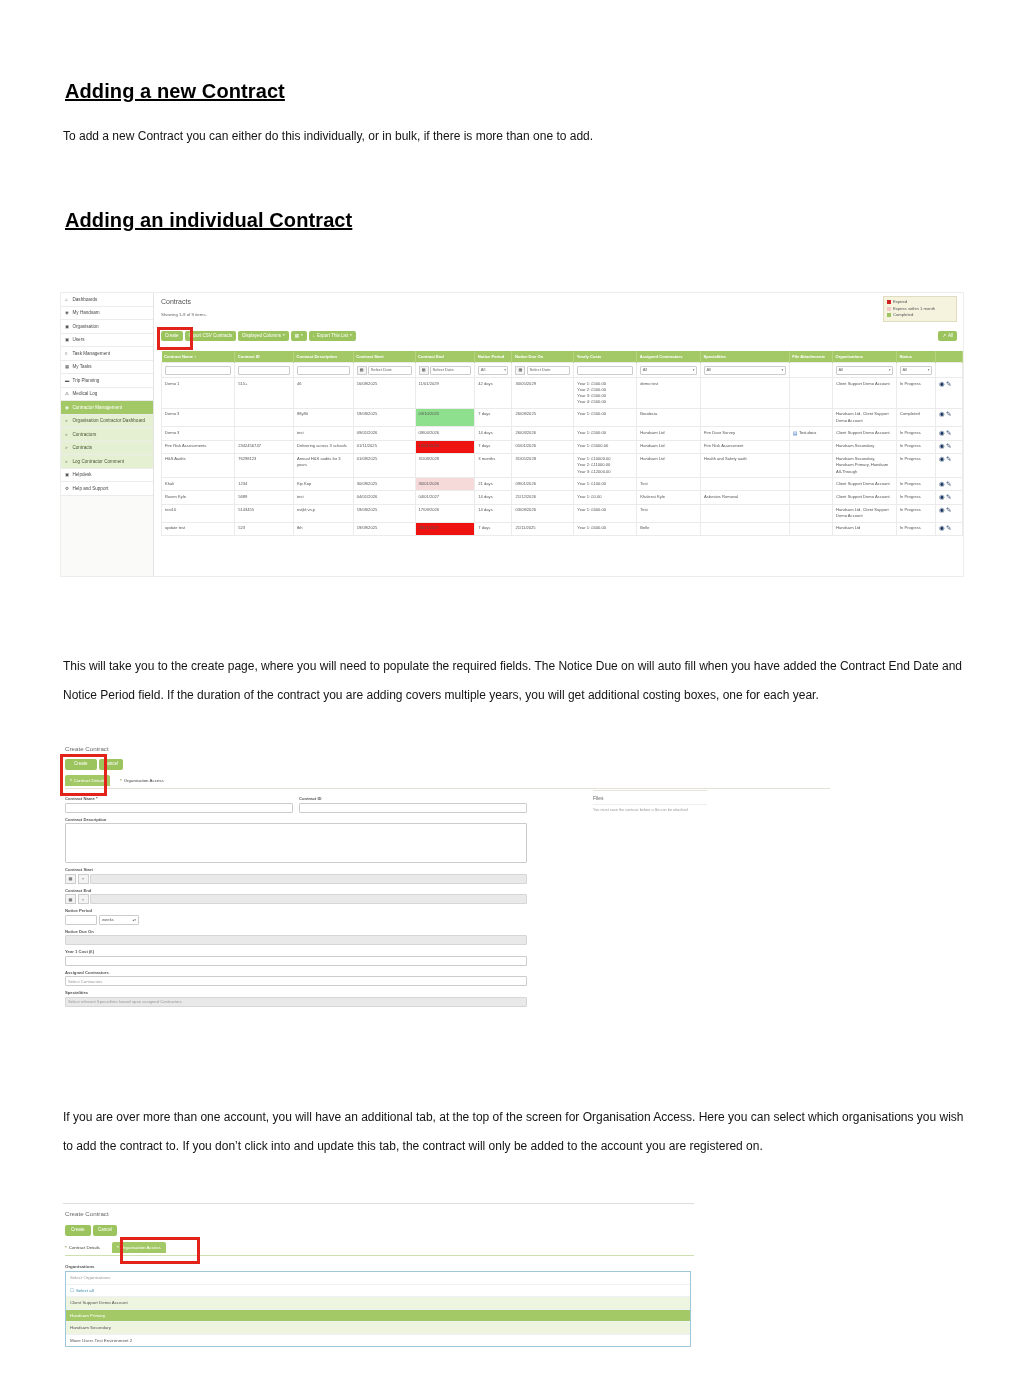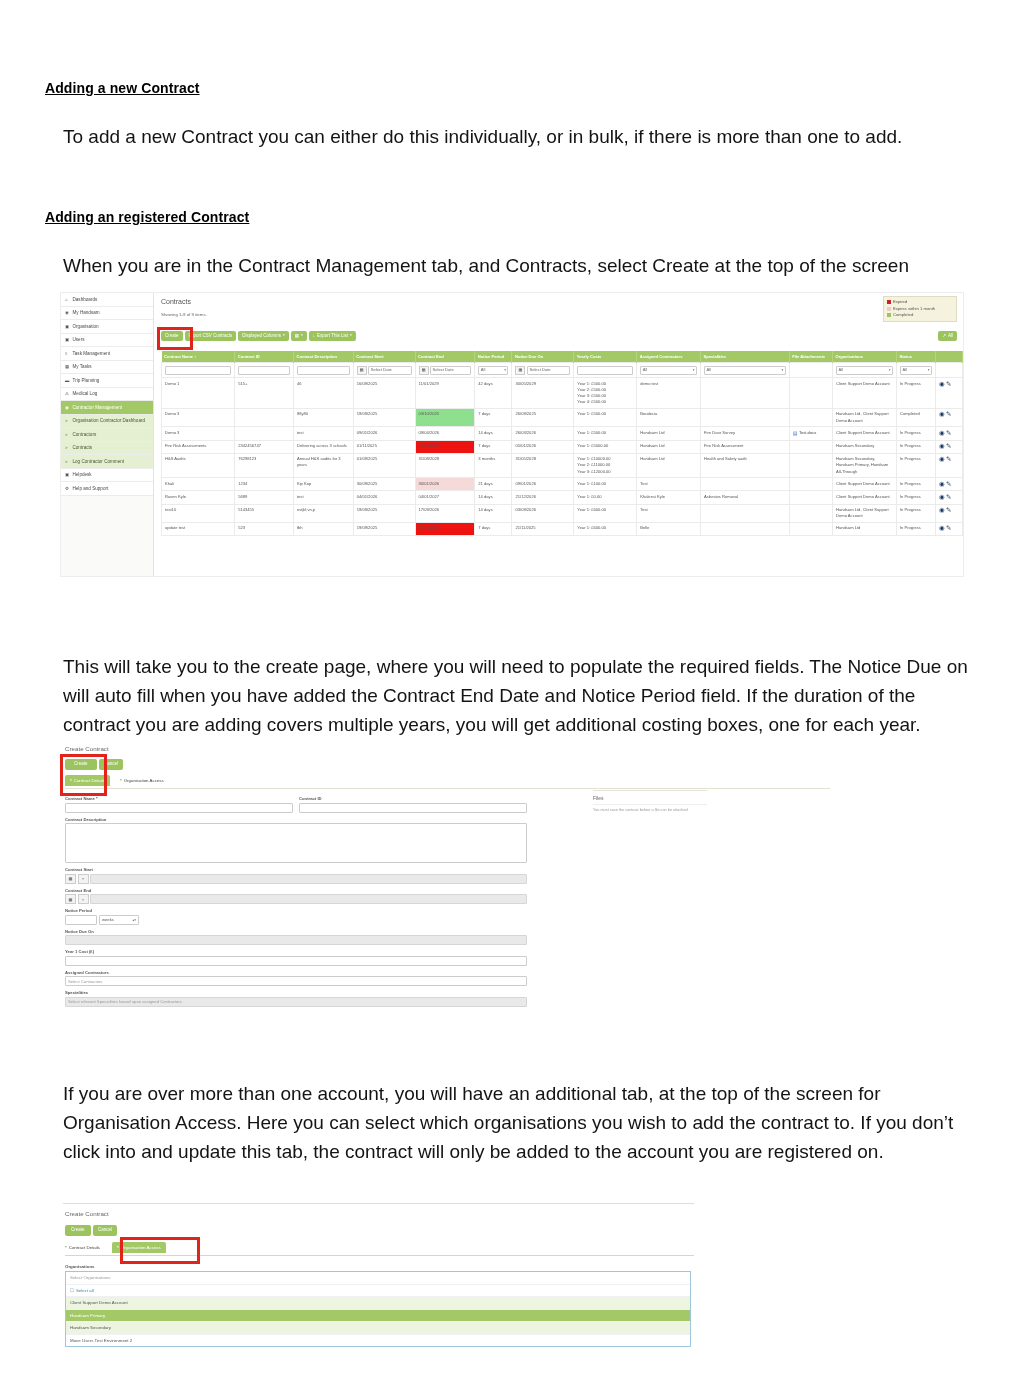--- a/index.html
+++ b/index.html
@@ -1,21 +1,21 @@
 <!DOCTYPE html>
 <html><head>
 <meta charset="utf-8">
 <style>
   html,body{margin:0;padding:0;background:#fff;}
   .page{position:relative;width:1024px;height:1393px;background:#fff;overflow:hidden;
         font-family:"Liberation Sans",sans-serif;color:#111;}
   
-  .doc-h{position:absolute;left:45px;font-size:14px;font-weight:bold;color:#000;
+  .doc-h{position:absolute;left:65px;font-size:20px;font-weight:bold;color:#000;
          text-decoration:underline;letter-spacing:.1px;}
-  .doc-p{position:absolute;left:63px;width:905px;font-size:19px;line-height:29px;color:#141414;}
+  .doc-p{position:absolute;left:63px;width:905px;font-size:12px;line-height:29px;color:#141414;}
   
   .btn-g{background:#9cc45e;color:#fff;border-radius:2px;padding:2.5px 4px;font-size:4.5px;
          line-height:1;display:inline-flex;align-items:center;gap:2px;white-space:nowrap;}
   .redbox{position:absolute;border:3px solid #e2231a;z-index:5;pointer-events:none;}
   .caret{font-size:3.5px;color:#777;}
   
   #shot1{position:absolute;left:60px;top:292px;width:902px;height:283px;background:#fff;
          border:1px solid #ededed;font-size:4.5px;color:#444;}
   .s1-sidebar{position:absolute;left:0;top:0;width:92px;height:100%;background:#fafaf8;
               border-right:1px solid #e3e3e3;}
@@ -97,24 +97,23 @@
   .s3-row.selected{background:#a3c966;color:#fff;}
   .s3-row:last-child{border-bottom:none;}
 </style>
 </head>
 <body>
 
 <div class="page">
 
   <div class="doc-h" style="top:80px">Adding a new Contract</div>
   <div class="doc-p" style="top:122px">To add a new Contract you can either do this individually, or in bulk, if there is more than one to add.</div>
-  <div class="doc-h" style="top:209px">Adding an registered Contract</div>
-  <div class="doc-p" style="top:251px">When you are in the Contract Management tab, and Contracts, select Create at the top of the screen</div>
+  <div class="doc-h" style="top:209px">Adding an individual Contract</div>
   <div class="doc-p" style="top:652px">This will take you to the create page, where you will need to populate the required fields. The Notice Due on will auto fill when you have added the Contract End Date and Notice Period field. If the duration of the contract you are adding covers multiple years, you will get additional costing boxes, one for each year.</div>
-  <div class="doc-p" style="top:1079px">If you are over more than one account, you will have an additional tab, at the top of the screen for Organisation Access. Here you can select which organisations you wish to add the contract to. If you don’t click into and update this tab, the contract will only be added to the account you are registered on.</div>
+  <div class="doc-p" style="top:1103px">If you are over more than one account, you will have an additional tab, at the top of the screen for Organisation Access. Here you can select which organisations you wish to add the contract to. If you don’t click into and update this tab, the contract will only be added to the account you are registered on.</div>
 
   <div id="shot1">
     <div class="s1-sidebar">
 
         <div class="s1-item">
           <span class="ic">⌂</span>
           <span>Dashboards</span>
         </div>
 
         <div class="s1-item">

